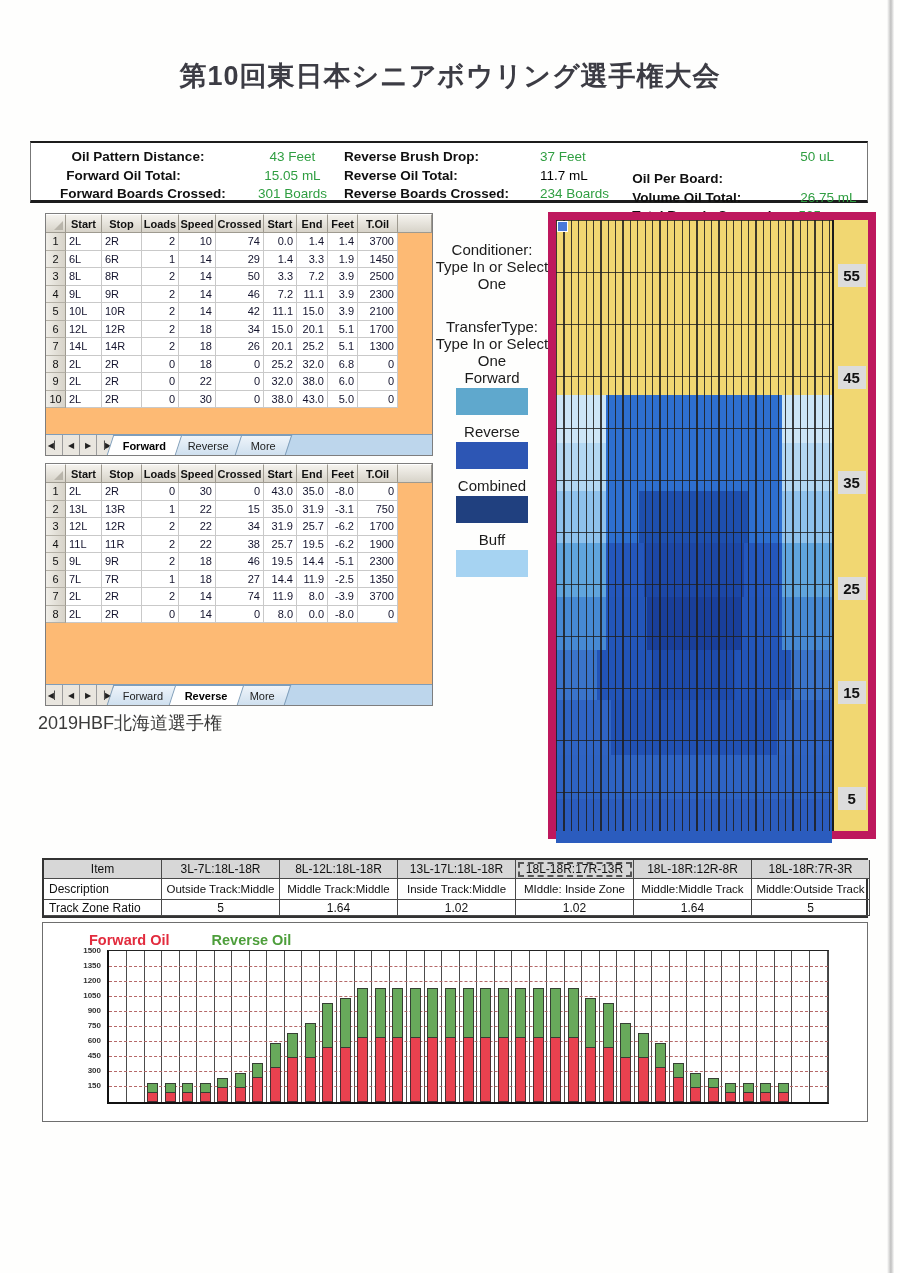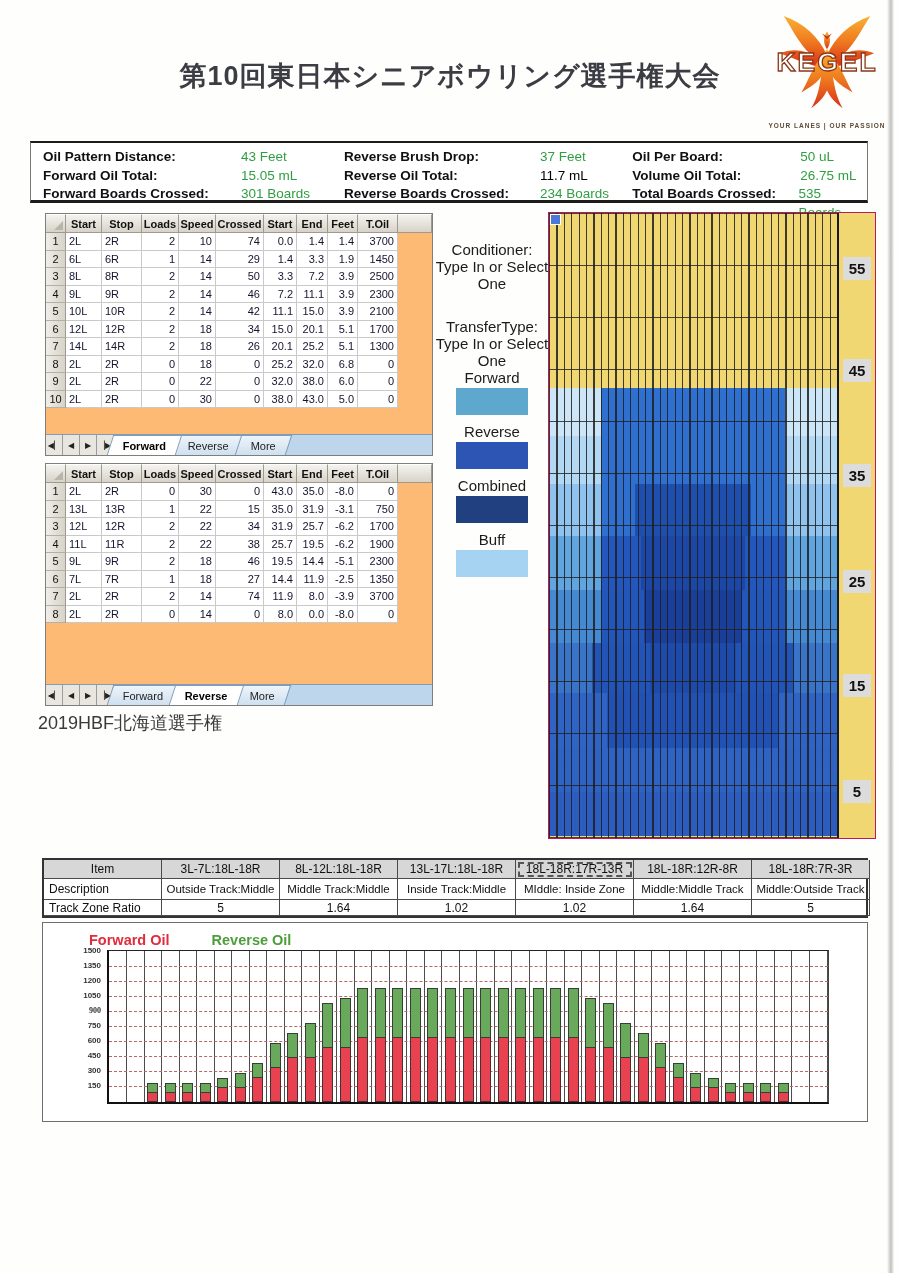--- a/index.html
+++ b/index.html
@@ -51,21 +51,21 @@
   .tab.active span{font-weight:bold;color:#000;}
   
   .notes{position:absolute;left:430px;top:224px;width:124px;text-align:center;
         font-size:15px;line-height:17px;color:#1b1b1b;white-space:pre-line;}
   .notes .para{margin-bottom:9px;}
   .oillegend{position:absolute;left:433px;top:368px;width:118px;text-align:center;}
   .leg-label{font-size:15px;color:#1b1b1b;line-height:19px;margin-bottom:1px;}
   .leg-swatch{width:72px;height:27px;margin:0 auto 7px auto;}
   
   .lane{position:absolute;left:548px;top:212px;width:328px;height:627px;
-        border:1px solid #be185d;box-sizing:border-box;display:flex;}
+        border:8px solid #be185d;box-sizing:border-box;display:flex;}
   .lane-boards{position:relative;width:288px;height:100%;background:#f1d772;}
   .band{position:absolute;left:0;width:100%;}
   .lane-gridv{position:absolute;inset:0;
         background:repeating-linear-gradient(90deg,rgba(30,30,30,.85) 0 1.2px,transparent 1.2px 7.385px);}
   .lane-gridh{position:absolute;inset:0;
         background:repeating-linear-gradient(180deg,rgba(30,30,30,.8) 0 1px,transparent 1px 52px);}
   .lane-strip{position:relative;width:36px;height:100%;background:#f1d772;border-left:2px solid #1b1b1b;}
   .chip{position:absolute;left:4px;width:28px;height:23px;background:#dcdcdc;color:#111;
         font-size:15px;font-weight:bold;text-align:center;line-height:23px;}
   .sel-handle{position:absolute;left:1px;top:1px;width:9px;height:9px;background:#4a79d8;
@@ -95,41 +95,23 @@
   .ytick{position:absolute;text-align:right;font-size:8px;font-weight:bold;color:#333;width:30px;}
   .bar{position:absolute;box-sizing:border-box;border:1px solid rgba(45,45,45,.85);}
 </style>
 </head>
 <body>
 
 <div class="page">
 
   <div class="title">第10回東日本シニアボウリング選手権大会</div>
 
-  <div class="logo">
-    <svg width="118" height="112" viewBox="0 0 120 114">
-      <defs>
-        <linearGradient id="fire" x1="0" y1="0" x2="0" y2="1">
-          <stop offset="0" stop-color="#f9b233"></stop>
-            <stop offset="0.5" stop-color="#ef7a1f"></stop>
-            <stop offset="1" stop-color="#d8301a"></stop>
-        </linearGradient>
-      </defs>
-      <path d="M60 46 C52 28 38 14 16 6 C26 22 32 34 42 44 C32 40 22 40 12 44 C28 50 42 56 52 58 Z" fill="url(#fire)"></path>
-      <path d="M60 46 C68 28 82 14 104 6 C94 22 88 34 78 44 C88 40 98 40 108 44 C92 50 78 56 68 58 Z" fill="url(#fire)"></path>
-      <path d="M60 22 C56 28 56 34 60 40 C64 34 64 28 60 22 Z" fill="url(#fire)"></path>
-      <path d="M60 30 L55 24 L60 27 L65 24 Z" fill="#c23415"></path>
-      <path d="M60 40 C48 52 42 70 34 84 C44 78 50 74 54 68 C52 80 50 90 44 100 C52 94 56 90 60 82 C64 90 68 94 76 100 C70 90 68 80 66 68 C70 74 76 78 86 84 C78 70 72 52 60 40 Z" fill="url(#fire)"></path>
-      <text x="60" y="62" text-anchor="middle" font-family="Liberation Sans, sans-serif" font-size="27" font-weight="bold" fill="#ffffff" stroke="#8a3414" stroke-width="1.3" letter-spacing="2">KEGEL</text>
-    </svg>
-    <div class="tagline">YOUR LANES | OUR PASSION</div>
-  </div>
 
   <div class="info-box" id="info-box">
-      <div class="info-col" style="width: 305px; padding-left: 12px;">
+      <div class="info-col" style="width: 305px; padding-left: 12px; align-items: center;">
         <div class="info-row">
           <span class="lbl" style="width: 198px;">Oil Pattern Distance:</span>
           <span class="val" style="color: rgb(47, 158, 65);">43 Feet</span>
         </div>
         <div class="info-row">
           <span class="lbl" style="width: 198px;">Forward Oil Total:</span>
           <span class="val" style="color: rgb(47, 158, 65);">15.05 mL</span>
         </div>
         <div class="info-row">
           <span class="lbl" style="width: 198px;">Forward Boards Crossed:</span>
@@ -145,21 +127,21 @@
           <span class="lbl" style="width: 196px;">Reverse Oil Total:</span>
           <span class="val" style="color: #000000;">11.7 mL</span>
         </div>
         <div class="info-row">
           <span class="lbl" style="width: 196px;">Reverse Boards Crossed:</span>
           <span class="val" style="color: rgb(47, 158, 65);">234 Boards</span>
         </div>
       </div>
       <div class="info-col" style="width: 238px; padding-left: 0px;">
         <div class="info-row">
-          <span class="lbl" style="width: 168px;">Oil Per Board:</span>
+          <span class="lbl" style="width: 168px; margin-top: 22px;">Oil Per Board:</span>
           <span class="val" style="color: rgb(47, 158, 65);">50 uL</span>
         </div>
         <div class="info-row">
           <span class="lbl" style="width: 168px;">Volume Oil Total:</span>
           <span class="val" style="color: rgb(47, 158, 65);">26.75 mL</span>
         </div>
         <div class="info-row">
           <span class="lbl" style="width: 168px;">Total Boards Crossed:</span>
           <span class="val" style="color: rgb(47, 158, 65);">535 Boards</span>
         </div>
@@ -626,21 +608,21 @@
         <div class="bar" style="left: 651.207px; width: 11px; bottom: 0px; height: 10.0333px; background: rgb(232, 65, 79);"></div>
         <div class="bar" style="left: 651.207px; width: 11px; bottom: 9.03333px; height: 10.0333px; background: rgb(104, 169, 91);"></div>
         <div class="bar" style="left: 668.72px; width: 11px; bottom: 0px; height: 10.0333px; background: rgb(232, 65, 79);"></div>
         <div class="bar" style="left: 668.72px; width: 11px; bottom: 9.03333px; height: 10.0333px; background: rgb(104, 169, 91);"></div>
       </div>
     <div id="comp-yticks">
         <div class="ytick" style="left: 28px; top: 23px;">1500</div>
         <div class="ytick" style="left: 28px; top: 38.05px;">1350</div>
         <div class="ytick" style="left: 28px; top: 53.1px;">1200</div>
         <div class="ytick" style="left: 28px; top: 68.15px;">1050</div>
-        <div class="ytick" style="left: 28px; top: 83.2px; font-family: Liberation Serif, serif;">900</div>
+        <div class="ytick" style="left: 28px; top: 83.2px;">900</div>
         <div class="ytick" style="left: 28px; top: 98.25px;">750</div>
         <div class="ytick" style="left: 28px; top: 113.3px;">600</div>
         <div class="ytick" style="left: 28px; top: 128.35px;">450</div>
         <div class="ytick" style="left: 28px; top: 143.4px;">300</div>
         <div class="ytick" style="left: 28px; top: 158.45px;">150</div>
       </div>
   </div>
 
   <div class="scan-edge"></div>
 </div>

